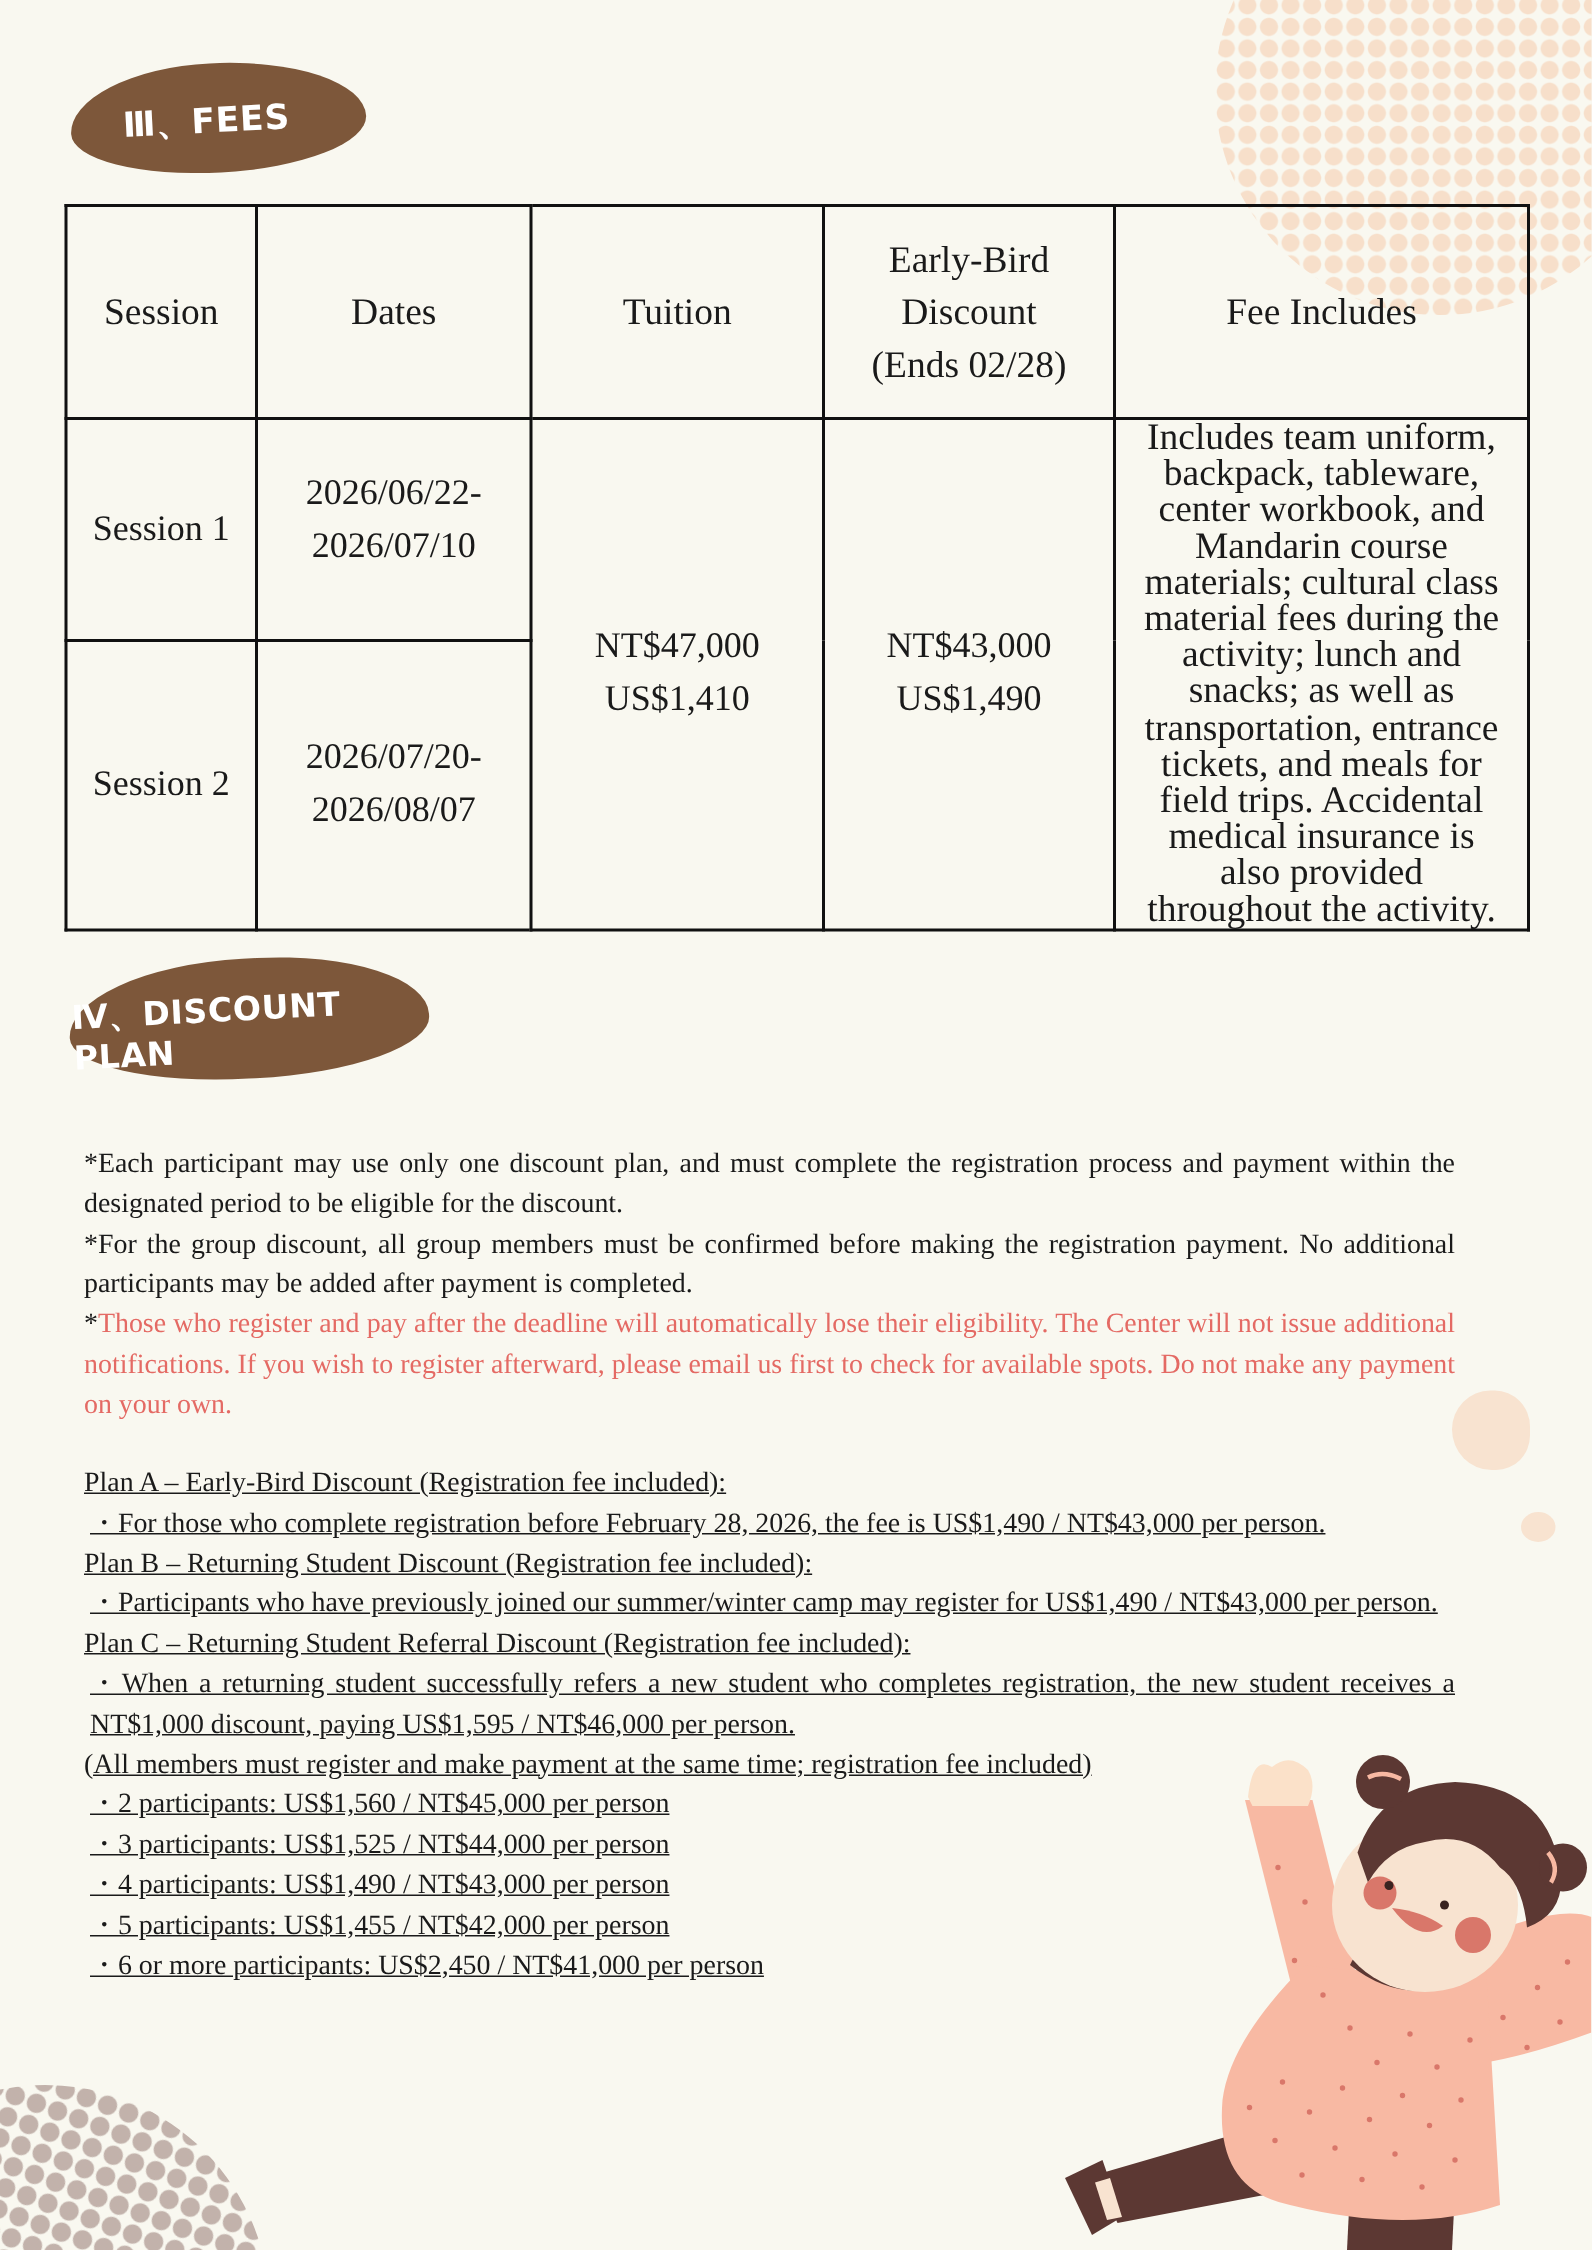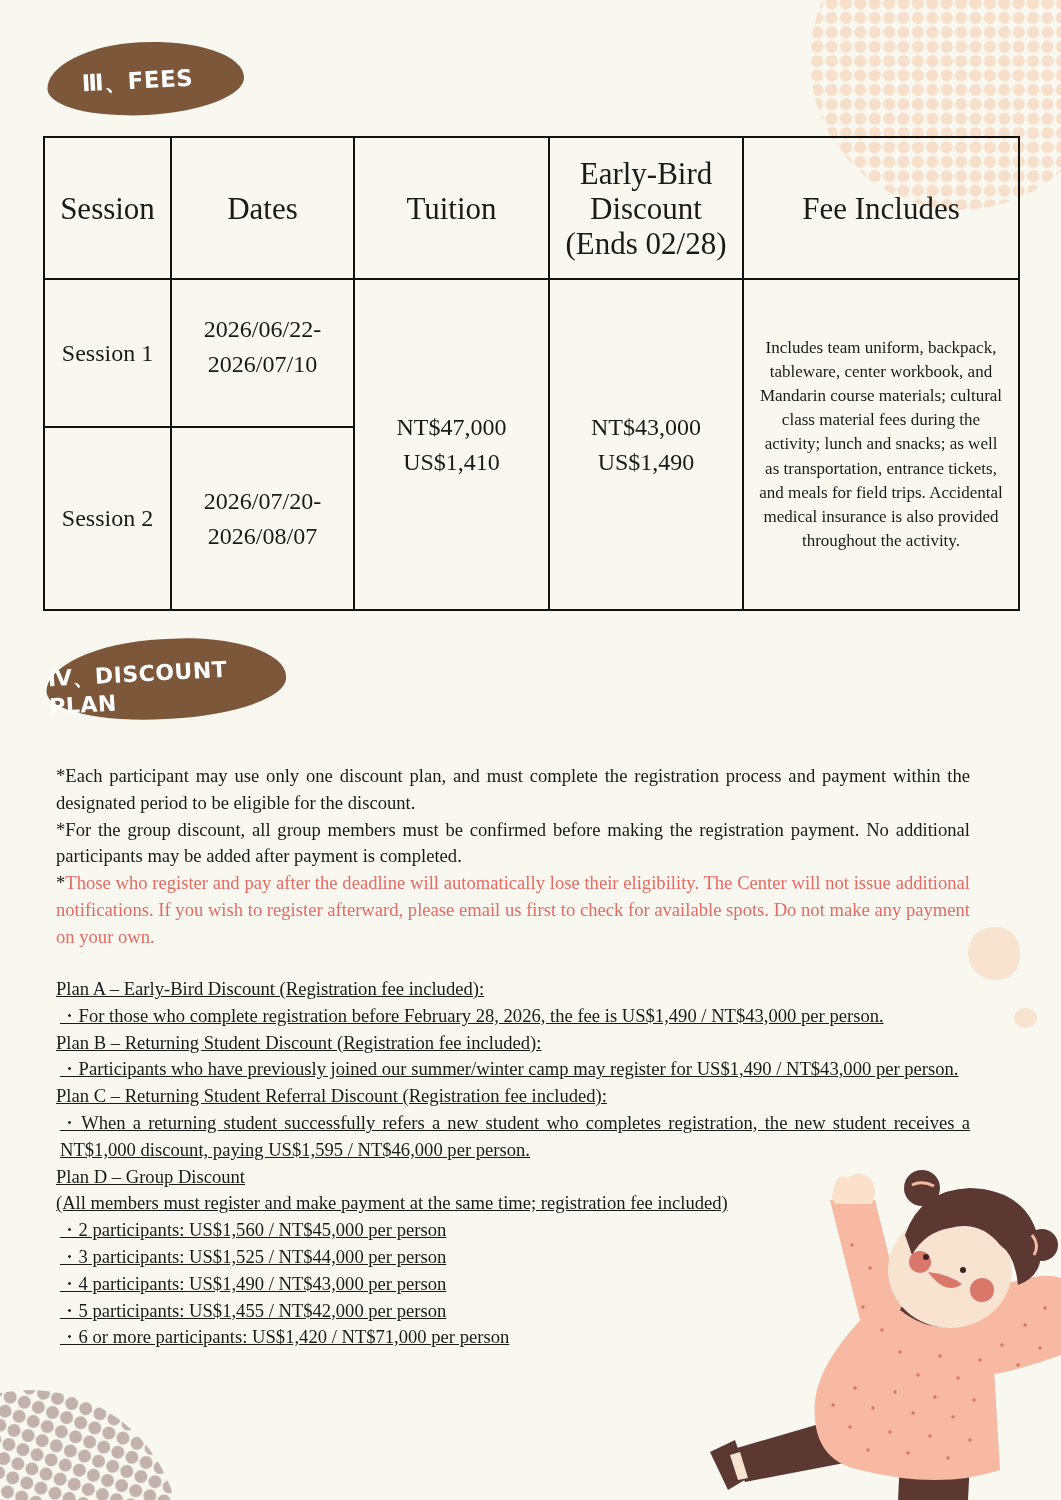--- a/index.html
+++ b/index.html
@@ -44,23 +44,23 @@
   .badge-discount span { transform: translate(2px, 6px); }
 
   table.fees {
     position: absolute; left: 43px; top: 136px; width: 975px; height: 475px;
     border-collapse: collapse; table-layout: fixed;
   }
   table.fees th, table.fees td {
     border: 2.5px solid #111; text-align: center; vertical-align: middle;
     font-weight: normal; padding: 0 6px;
   }
-  table.fees th { font-size: 31px; line-height: 35px; height: 140px; }
+  table.fees th { font-size: 25px; line-height: 35px; height: 140px; }
   table.fees td { font-size: 24px; line-height: 35px; }
-  table.fees td.incl { font-size: 17px; line-height: 24.2px; padding: 0 14px; }
+  table.fees td.incl { font-size: 25px; line-height: 24.2px; padding: 0 14px; }
   .cell-line { display: block; }
 
   .text {
     position: absolute; left: 56px; width: 914px;
     font-size: 18.6px; line-height: 26.8px; text-align: justify;
   }
   .notes { top: 763px; }
   .notes p { margin: 0; }
   .red { color: #e46a64; }
   .plans { top: 976px; text-decoration: underline; }
@@ -139,27 +139,26 @@
   <p><span>*</span><span class="red">Those who register and pay after the deadline will automatically lose their eligibility. The Center will not issue additional notifications. If you wish to register afterward, please email us first to check for available spots. Do not make any payment on your own.</span></p>
 </div>
 
 <div class="text plans">
   <p>Plan A – Early-Bird Discount (Registration fee included):</p>
   <p class="bullet">・For those who complete registration before February 28, 2026, the fee is US$1,490 / NT$43,000 per person.</p>
   <p>Plan B – Returning Student Discount (Registration fee included):</p>
   <p class="bullet">・Participants who have previously joined our summer/winter camp may register for US$1,490 / NT$43,000 per person.</p>
   <p>Plan C – Returning Student Referral Discount (Registration fee included):</p>
   <p class="bullet">・When a returning student successfully refers a new student who completes registration, the new student receives a NT$1,000 discount, paying US$1,595 / NT$46,000 per person.</p>
-  <p>Plan D – Group Discount</p>
   <p>(All members must register and make payment at the same time; registration fee included)</p>
   <p class="bullet">・2 participants: US$1,560 / NT$45,000 per person</p>
   <p class="bullet">・3 participants: US$1,525 / NT$44,000 per person</p>
   <p class="bullet">・4 participants: US$1,490 / NT$43,000 per person</p>
   <p class="bullet">・5 participants: US$1,455 / NT$42,000 per person</p>
-  <p class="bullet">・6 or more participants: US$1,420 / NT$71,000 per person</p>
+  <p class="bullet">・6 or more participants: US$2,450 / NT$41,000 per person</p>
 </div>
 
 <svg class="deco girl" viewBox="0 0 361 340" xmlns="http://www.w3.org/2000/svg">
 
   <path d="M30 290 L150 255 L160 300 L45 322 Z" fill="#5c3833"></path>
   <path d="M10 292 L35 280 L48 318 L28 330 Z" fill="#5c3833"></path>
   <path d="M30 295 L40 292 L48 318 L38 320 Z" fill="#f8e3d0"></path>
 
   <path d="M200 300 L270 300 L268 340 L198 340 Z" fill="#5c3833"></path>
 

